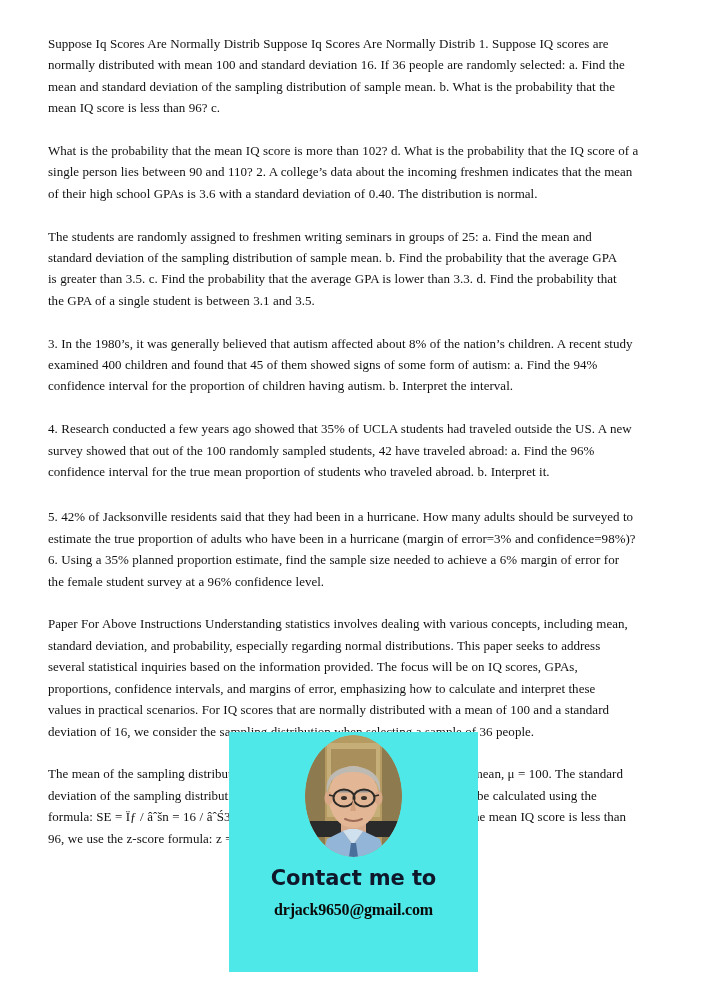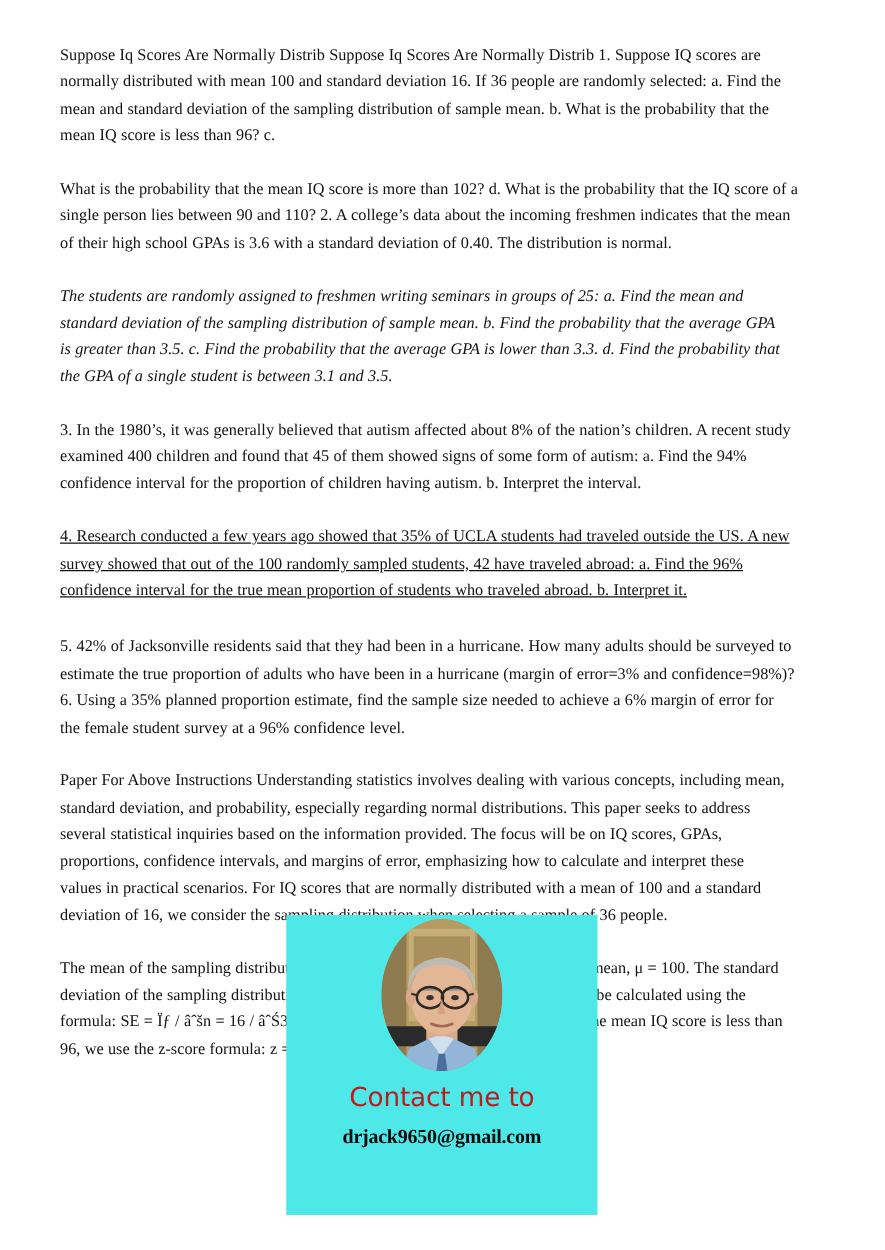--- a/index.html
+++ b/index.html
@@ -38,23 +38,23 @@
     text-align: left;
     margin: 0 0 21.4px 0;
     letter-spacing: 0.01px;
     word-spacing: 0.2px;
   }
   .para:last-child { margin-bottom: 0; }
 
   
   .w-a { width: 598px; }
   .w-b { width: 592px; }
-  .w-c { width: 580px; font-style: italic; }
+  .w-c { width: 580px; }
   .w-d { width: 600px; }
-  .w-e { width: 600px; text-decoration: underline; }
+  .w-e { width: 600px; }
   .w-f { width: 588px; margin-top: 24px; }
   .w-g { width: 580px; }
   .w-h { width: 596px; }
 
   
   #contact-overlay {
     position: absolute;
     left: 229px;
     top: 732px;
     width: 249px;
@@ -78,24 +78,24 @@
   }
   #avatar svg { display: block; width: 97px; height: 122px; }
 
   #contact-lines {
     margin-top: 9px;
     text-align: center;
     width: 100%;
   }
   .contact-line {
     font-family: "DejaVu Sans", "Liberation Sans", sans-serif;
-    font-weight: 400;
+    font-weight: 700;
     font-size: 21px;
     line-height: 25px;
-    color: #b91c1c;
+    color: #0f172a;
     letter-spacing: -0.1px;
   }
   #contact-email {
     margin-top: 7px;
     font-family: "Liberation Serif", "DejaVu Serif", serif;
     font-weight: 700;
     font-size: 16px;
     line-height: 23px;
     color: #0a0a0a;
     letter-spacing: -0.2px;

